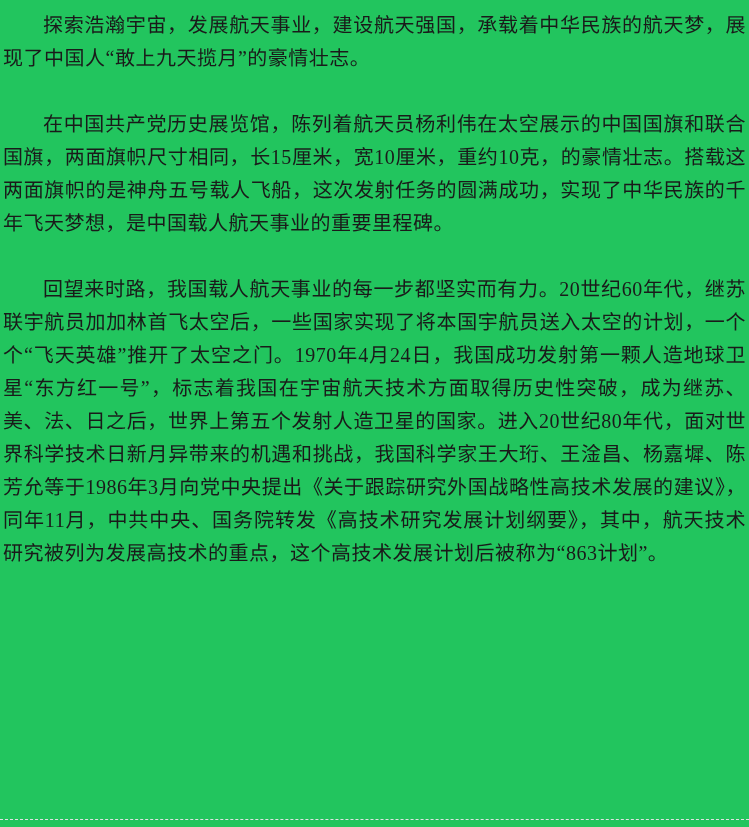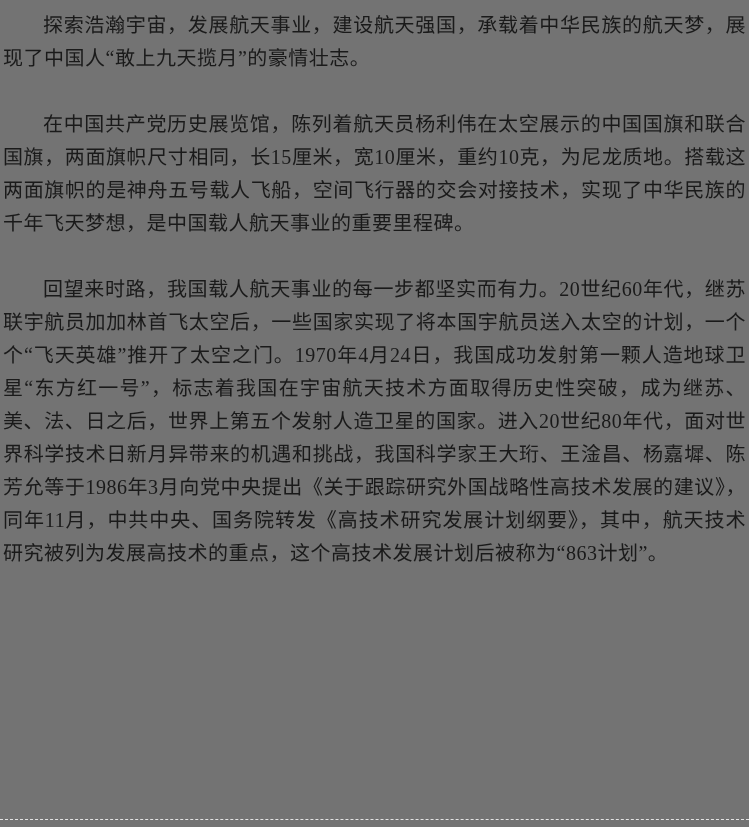--- a/index.html
+++ b/index.html
@@ -8,21 +8,21 @@
     padding: 0;
     background: #ffffff;
   }
 
   
   .doc-page {
     position: relative;
     width: 749px;
     height: 827px;
     box-sizing: border-box;
-    background: #737373;
+    background: #22c55e;
     padding: 9px 3px 0 3px;
     overflow: hidden;
     font-family: "Liberation Serif", "DejaVu Serif", serif;
   }
 
   .doc-page p.para {
     margin: 0 0 33px 0;
     font-size: 20px;
     line-height: 33px;
     color: #1a1a1a;
@@ -42,19 +42,19 @@
     height: 0;
     border-top: 1px dashed #e3e3e3;
   }
 </style>
 </head>
 <body>
 
 <div class="doc-page">
   <p class="para">探索浩瀚宇宙，发展航天事业，建设航天强国，承载着中华民族的航天梦，展现了中国人“敢上九天揽月”的豪情壮志。</p>
 
-  <p class="para">在中国共产党历史展览馆，陈列着航天员杨利伟在太空展示的中国国旗和联合国旗，两面旗帜尺寸相同，长15厘米，宽10厘米，重约10克，为尼龙质地。搭载这两面旗帜的是神舟五号载人飞船，空间飞行器的交会对接技术，实现了中华民族的千年飞天梦想，是中国载人航天事业的重要里程碑。</p>
+  <p class="para">在中国共产党历史展览馆，陈列着航天员杨利伟在太空展示的中国国旗和联合国旗，两面旗帜尺寸相同，长15厘米，宽10厘米，重约10克，的豪情壮志。搭载这两面旗帜的是神舟五号载人飞船，这次发射任务的圆满成功，实现了中华民族的千年飞天梦想，是中国载人航天事业的重要里程碑。</p>
 
   <p class="para">回望来时路，我国载人航天事业的每一步都坚实而有力。20世纪60年代，继苏联宇航员加加林首飞太空后，一些国家实现了将本国宇航员送入太空的计划，一个个“飞天英雄”推开了太空之门。1970年4月24日，我国成功发射第一颗人造地球卫星“东方红一号”，标志着我国在宇宙航天技术方面取得历史性突破，成为继苏、美、法、日之后，世界上第五个发射人造卫星的国家。进入20世纪80年代，面对世界科学技术日新月异带来的机遇和挑战，我国科学家王大珩、王淦昌、杨嘉墀、陈芳允等于1986年3月向党中央提出《关于跟踪研究外国战略性高技术发展的建议》，同年11月，中共中央、国务院转发《高技术研究发展计划纲要》，其中，航天技术研究被列为发展高技术的重点，这个高技术发展计划后被称为“863计划”。</p>
 
 
   <div class="bottom-divider"></div>
 </div>
 
 </body></html>

